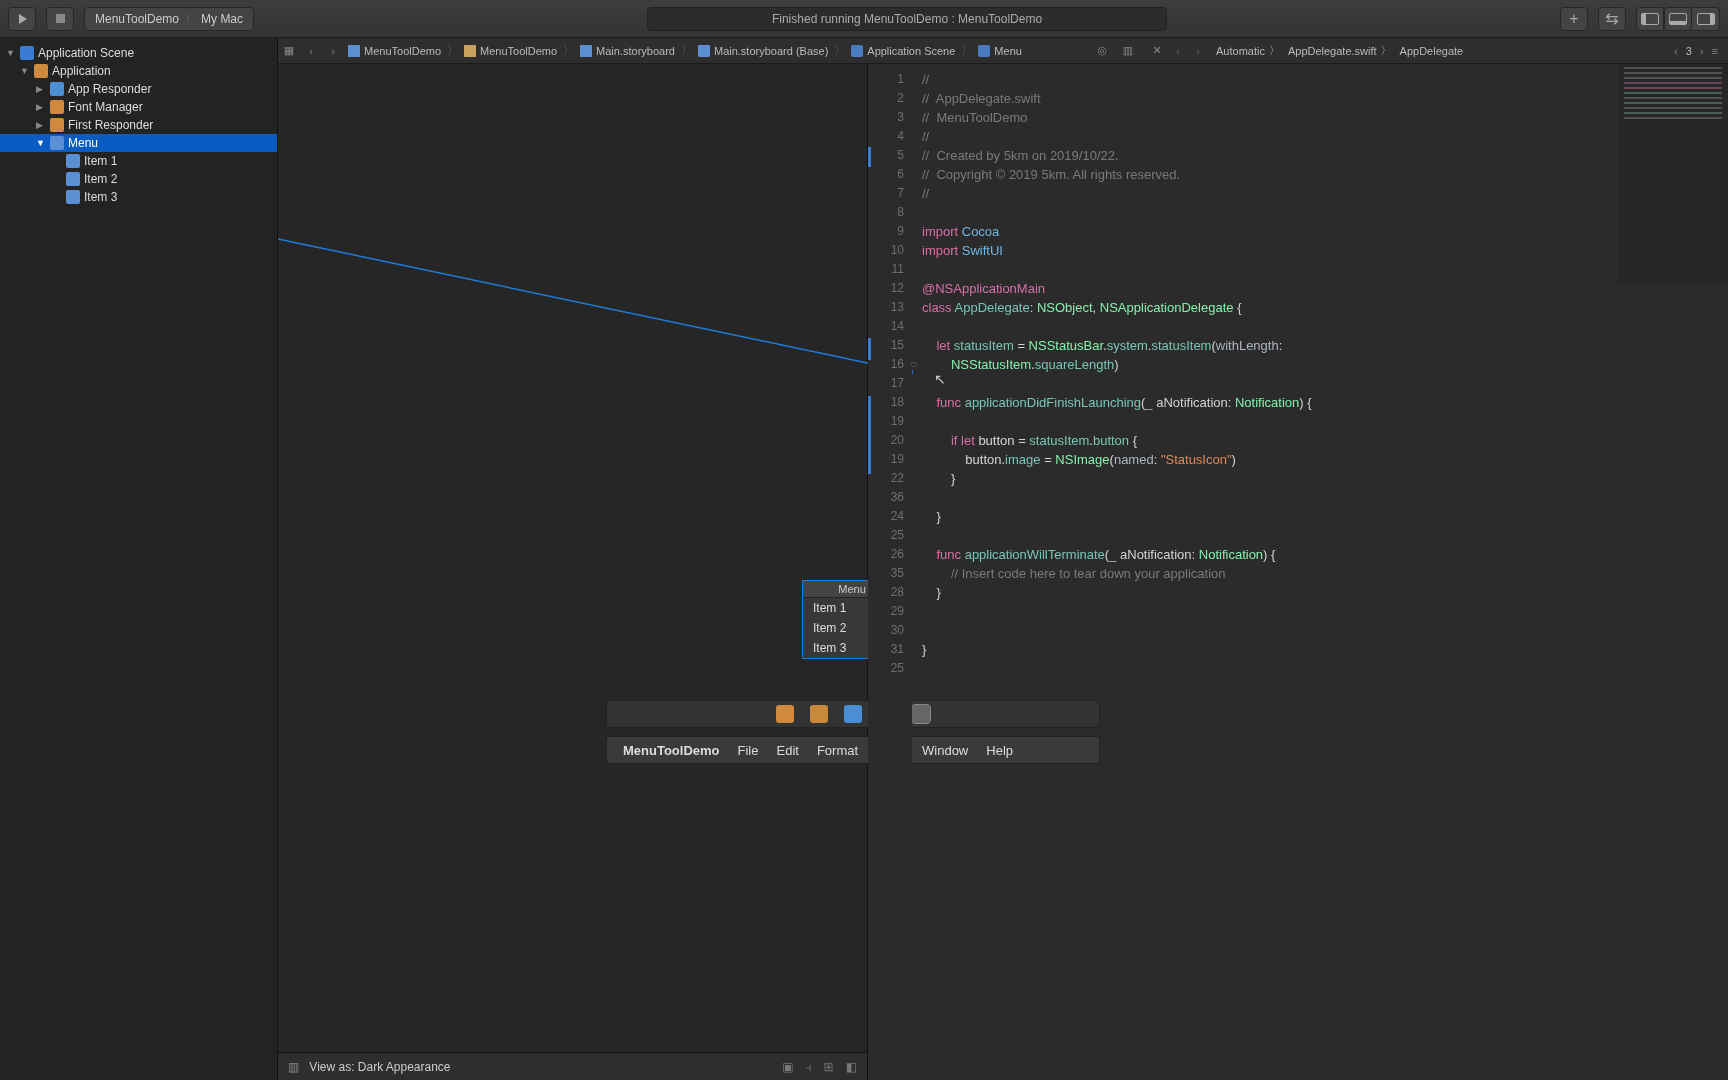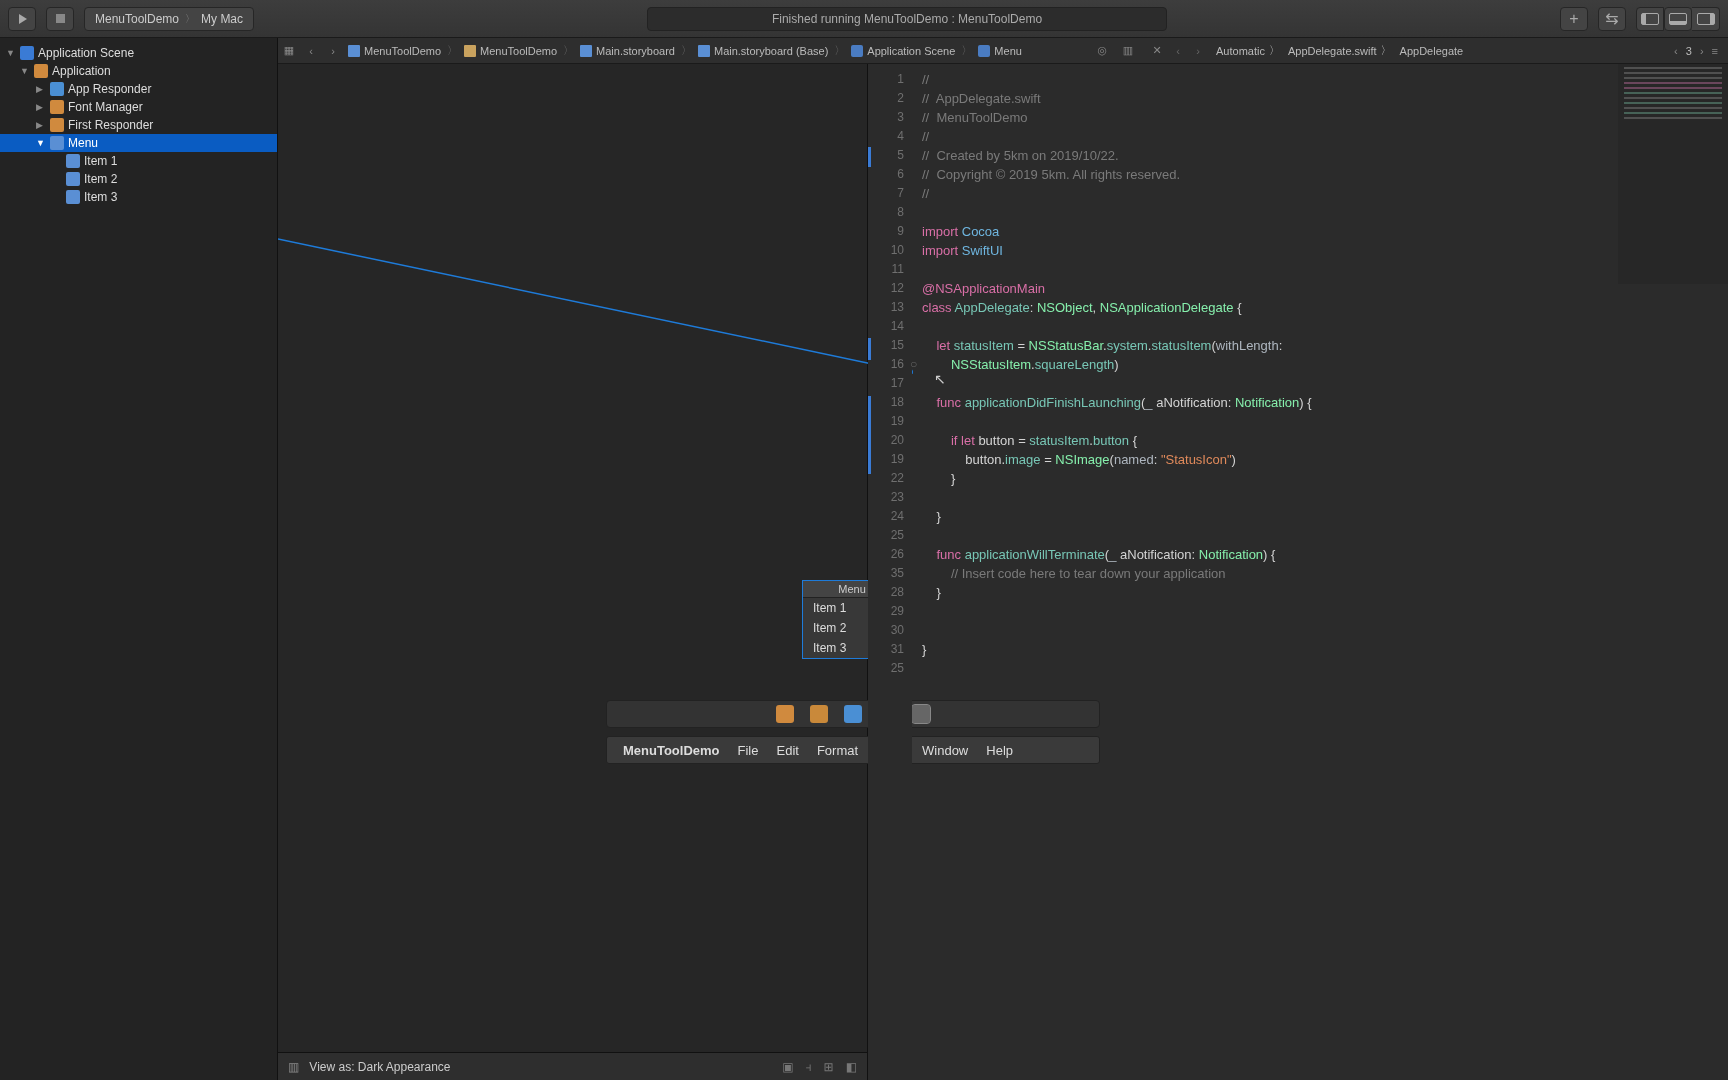--- a/index.html
+++ b/index.html
@@ -342,21 +342,21 @@
               <div class="gl">13</div>
               <div class="gl">14</div>
               <div class="gl">15</div>
               <div class="gl circ">16</div>
               <div class="gl">17</div>
               <div class="gl">18</div>
               <div class="gl">19</div>
               <div class="gl">20</div>
               <div class="gl">19</div>
               <div class="gl">22</div>
-              <div class="gl">23</div>
+              <div class="gl">36</div>
               <div class="gl">24</div>
               <div class="gl">25</div>
               <div class="gl">26</div>
               <div class="gl">35</div>
               <div class="gl">28</div>
               <div class="gl">29</div>
               <div class="gl">30</div>
               <div class="gl">31</div>
               <div class="gl">25</div>
             </div>

